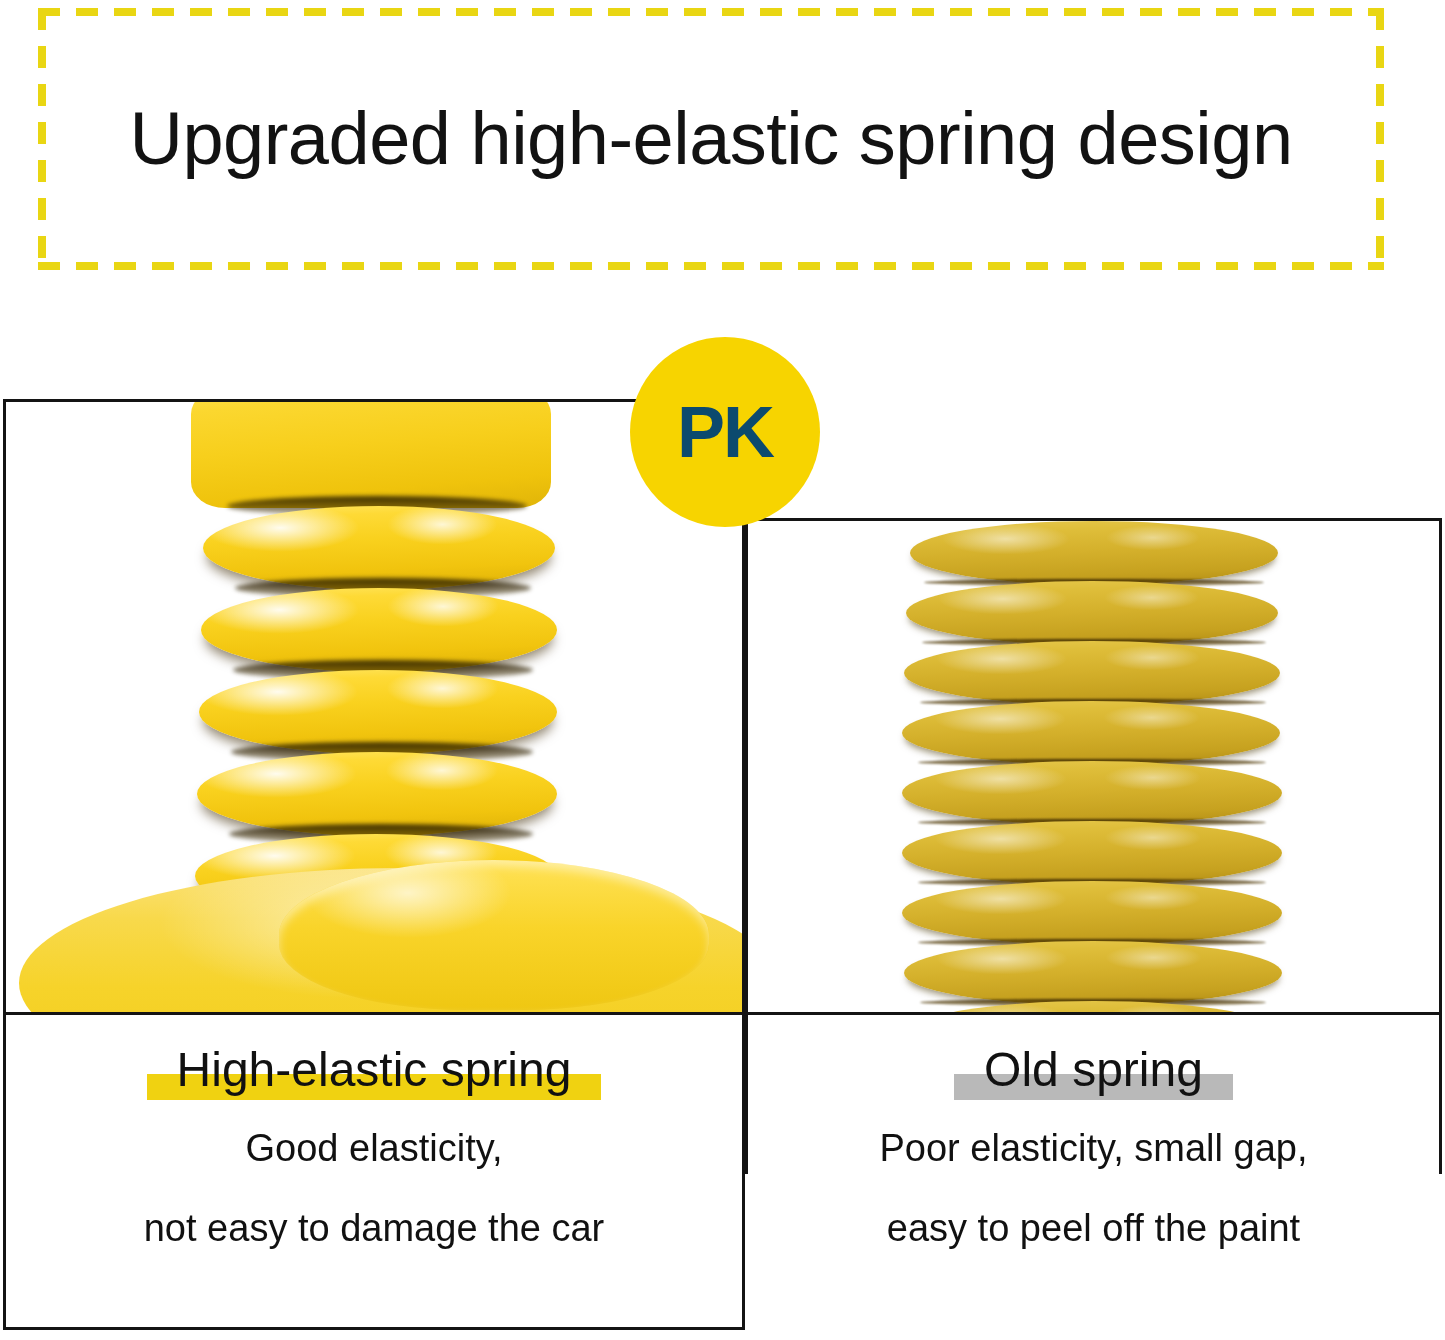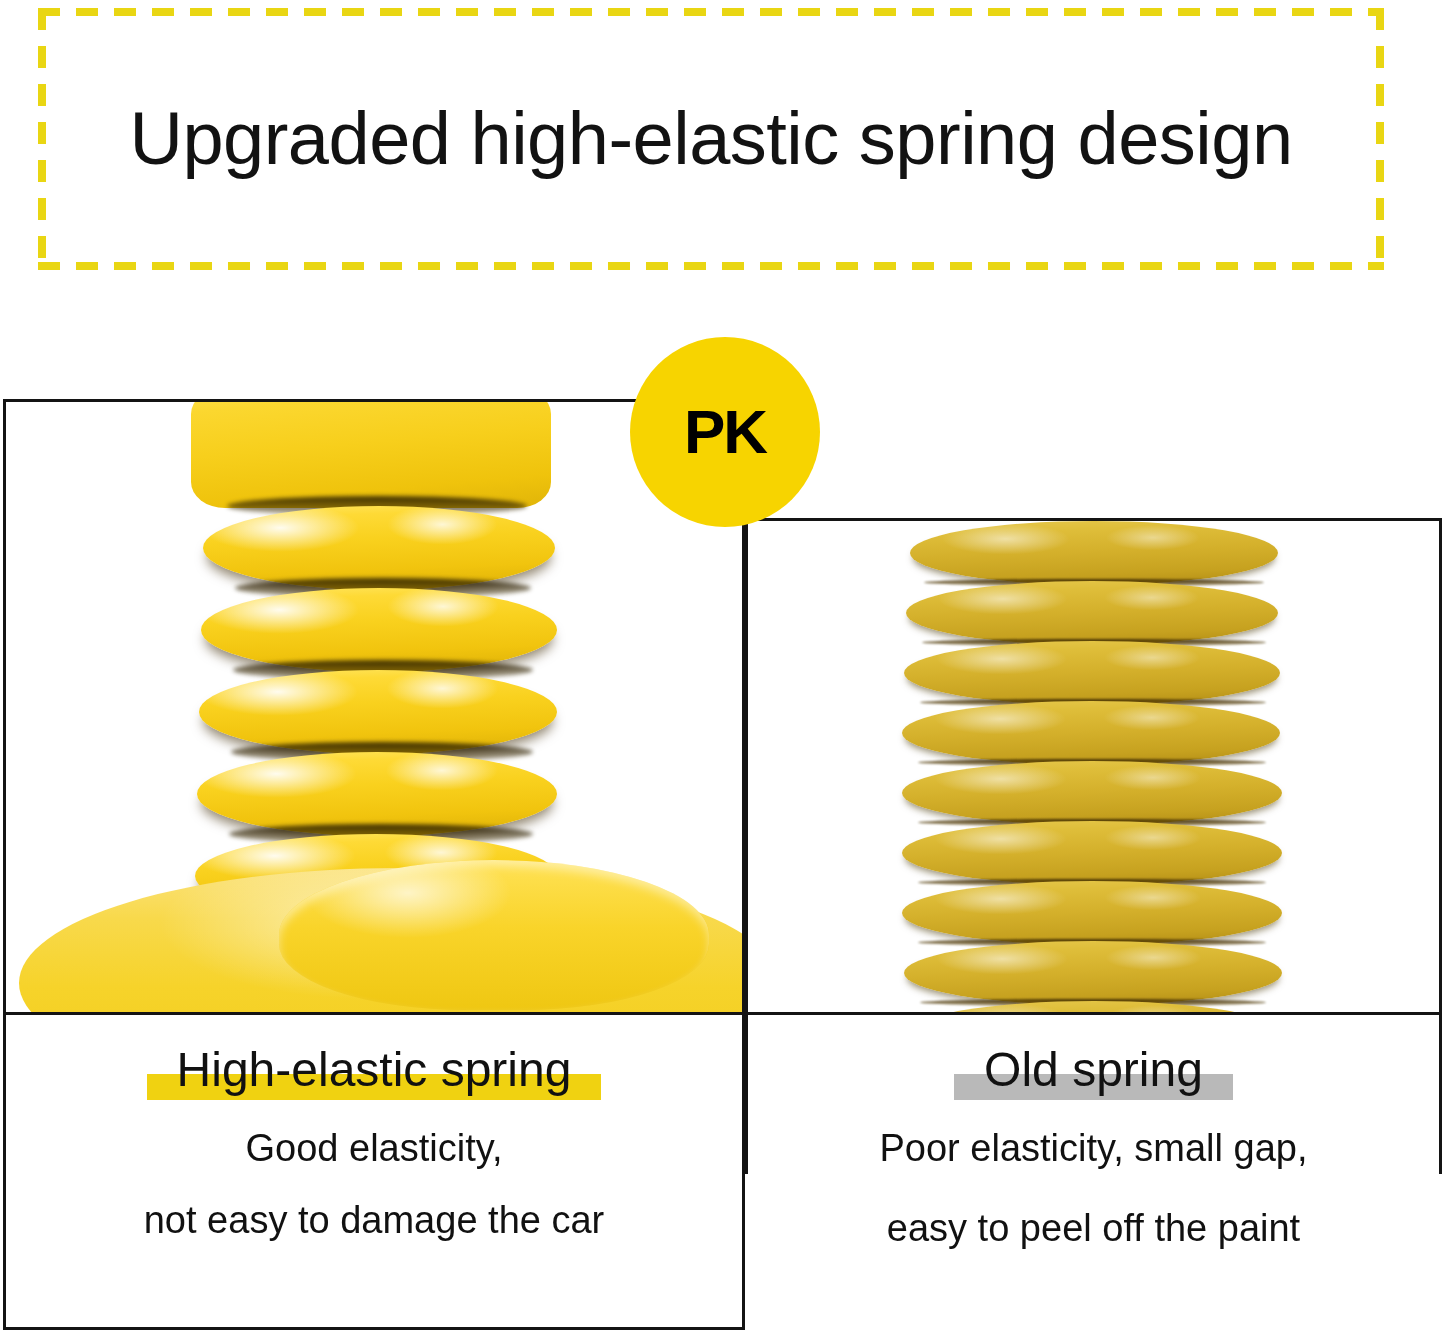--- a/index.html
+++ b/index.html
@@ -48,33 +48,33 @@
     font-size:48px;color:#111;line-height:1.05;padding:0 6px;
   }
   .cap-head .hl{
     position:absolute;left:-24px;right:-24px;bottom:-5px;height:26px;z-index:0;
   }
   #cap-head-left .hl{background:#F0D211;}
   #cap-head-right .hl{background:#B9B9B9;}
   .cap-head .txt{position:relative;z-index:1;}
   .cap-line{font-size:38px;color:#111;line-height:1.05;}
   #cap-l1-left{margin-top:34px;}
-  #cap-l2-left{margin-top:32px;}
+  #cap-l2-left{margin-top:40px;}
   #cap-l1-right{margin-top:34px;}
   #cap-l2-right{margin-top:40px;}
 
   
   #pk-badge{
     position:absolute;left:630px;top:337px;width:190px;height:190px;
     border-radius:50%;background:#F7D400;
     display:flex;align-items:center;justify-content:center;
     z-index:40;
   }
   #pk-text{
-    font-size:62px;font-weight:700;color:#000000;letter-spacing:-2px;line-height:1;
+    font-size:72px;font-weight:700;color:#0c4a6e;letter-spacing:-2px;line-height:1;
   }
 
   
   .spring-stage{position:absolute;inset:0;}
 
   
   #spring-left-art{position:absolute;left:50%;transform:translateX(-50%);top:-14px;width:470px;height:640px;}
   #spring-left-art .cap-top{
     position:absolute;left:52px;top:0;width:360px;height:120px;border-radius:34px/26px;
     background:linear-gradient(175deg,#FFE14E 0%,#FBD72F 16%,#F7CF1C 46%,#EFC30C 78%,#E0B408 100%);

